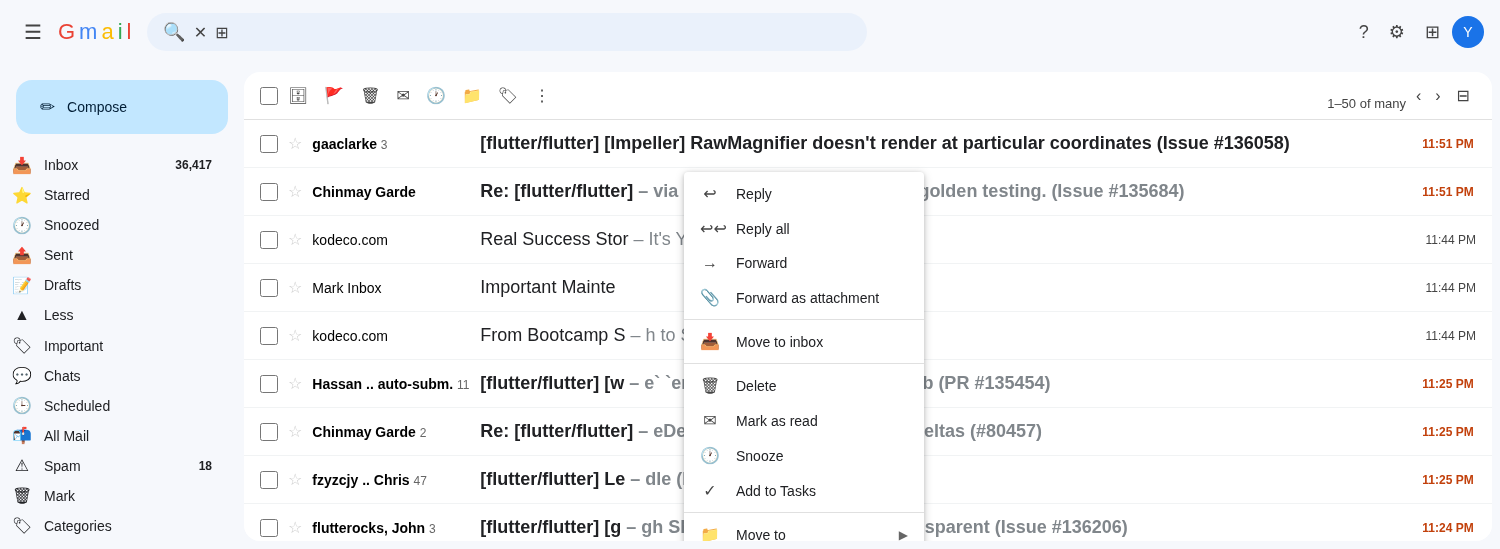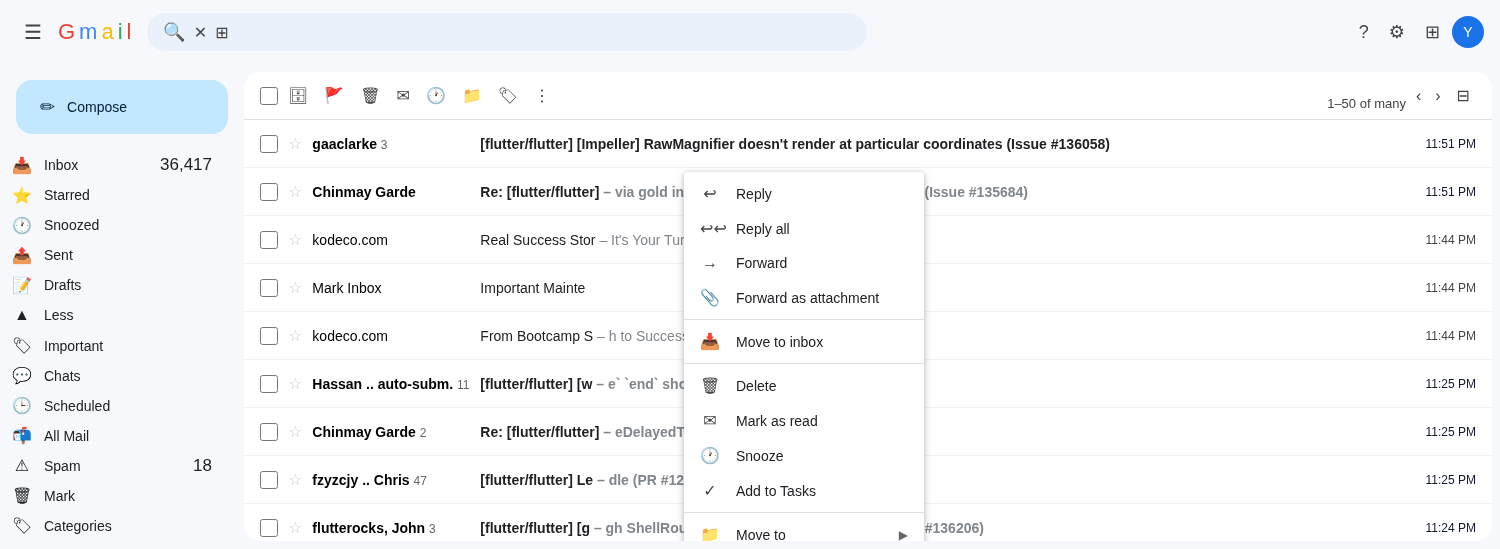--- a/index.html
+++ b/index.html
@@ -37,22 +37,22 @@
       height: 32px;
       border-radius: 0 16px 16px 0;
       cursor: pointer;
       font-size: 14px;
       color: #202124;
       margin-right: 16px;
       position: relative;
     }
     .sidebar-item .badge {
       margin-left: auto;
-      font-size: 17px;
-      font-weight: 400;
+      font-size: 12px;
+      font-weight: 700;
       color: #202124;
     }
     .sidebar-icon { font-size: 16px; width: 20px; text-align: center; }
 
     
     .main {
       flex: 1;
       display: flex;
       flex-direction: column;
       background: #fff;
@@ -116,34 +116,34 @@
       text-overflow: ellipsis;
       white-space: nowrap;
       font-size: 14px;
     }
     .sender .count { font-size: 12px; color: #666; font-weight: 400; }
     .subject-snippet {
       flex: 1;
       overflow: hidden;
       text-overflow: ellipsis;
       white-space: nowrap;
-      font-size: 14px;
+      font-size: 18px;
       color: #444;
     }
     .subject-snippet .subject { color: #202124; }
     .subject-snippet .snippet { color: #80868b; }
     .timestamp {
       flex-shrink: 0;
       font-size: 12px;
       color: #444;
       margin-left: 8px;
       width: 56px;
       text-align: right;
     }
-    .email-row.unread .timestamp { font-weight: 400; color: #0f172a; }
+    .email-row.unread .timestamp { font-weight: 700; color: #c2410c; text-align: center; }
 
     
     .context-menu-overlay {
       position: absolute;
       top: 0; left: 0; right: 0; bottom: 0;
       z-index: 10;
       pointer-events: none;
     }
     .context-menu {
       position: absolute;

